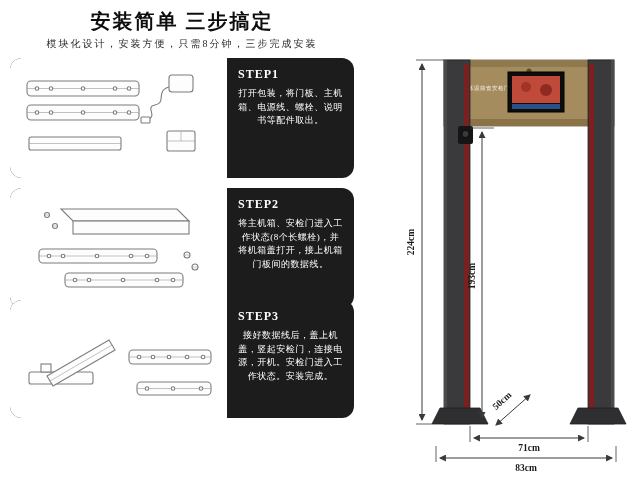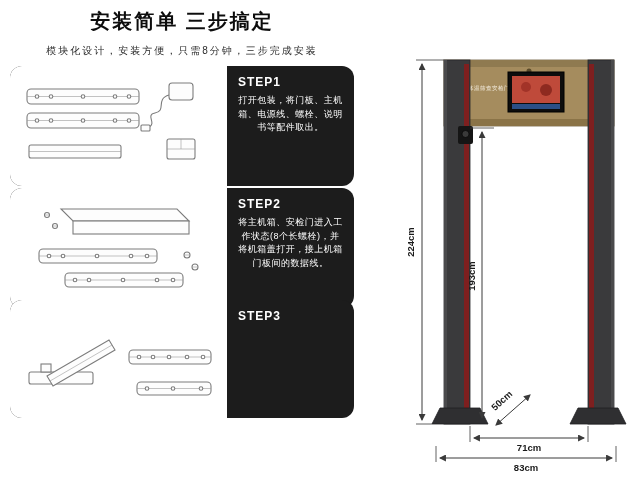--- a/index.html
+++ b/index.html
@@ -1,27 +1,27 @@
 <!DOCTYPE html>
 <html><head>
 <meta charset="utf-8">
 <style>
   html,body{margin:0;padding:0;background:#fff;}
   .page{position:relative;width:634px;height:479px;background:#fff;overflow:hidden;
-        font-family:Liberation Sans, sans-serif;}
+        font-family:Liberation Serif, serif;}
   .header{position:absolute;left:0;top:8px;width:364px;text-align:center;}
   .title{font-size:20px;font-weight:bold;color:#0d0d0d;letter-spacing:2px;}
-  .subtitle{margin-top:9px;font-size:10px;color:#2b2b2b;letter-spacing:2px;}
+  .subtitle{margin-top:2px;font-size:10px;color:#2b2b2b;letter-spacing:2px;}
   .card{position:absolute;left:10px;width:344px;height:120px;border-radius:12px;
         overflow:hidden;display:flex;background:#1c1c1c;}
   .card .illus{width:217px;background:#ffffff;display:flex;align-items:center;justify-content:center;}
   .card .panel{flex:1;color:#fff;padding:9px 11px 6px 11px;}
   .panel .step{font-size:12px;font-weight:bold;letter-spacing:1px;margin-bottom:5px;}
   .panel .desc{font-size:9px;line-height:1.5;letter-spacing:0.5px;text-align:center;}
-  #card1{top:66px;} #card2{top:188px;} #card3{top:300px;height:118px;}
+  #card1{top:58px;} #card2{top:188px;} #card3{top:300px;height:118px;}
   .gate{position:absolute;left:358px;top:24px;width:274px;height:452px;}
   .dim-text{font-size:9.5px;font-weight:bold;fill:#1a1a1a;}
   .dim-line{stroke:#3a3a3a;stroke-width:1;}
   .tick{stroke:#3a3a3a;stroke-width:0.8;}
   .sketch{stroke:#7d7d7d;fill:#fdfdfd;stroke-width:1.1;}
   .sketch-thin{stroke:#9a9a9a;stroke-width:0.6;fill:none;}
 </style>
 </head>
 <body>
 
@@ -132,20 +132,21 @@
           <rect x="120" y="76" width="74" height="13" rx="4"></rect>
           <line x1="120" y1="82.5" x2="194" y2="82.5" class="sketch-thin"></line>
           <circle cx="130" cy="82.5" r="1.8"></circle>
             <circle cx="156" cy="82.5" r="1.8"></circle>
             <circle cx="184" cy="82.5" r="1.8"></circle>
         </g>
       </svg>
     </div>
     <div class="panel">
       <div class="step">STEP3</div>
+      <div class="desc">接好数据线后，盖上机盖，竖起安检门，连接电源，开机。安检门进入工作状态。安装完成。</div>
     </div>
   </div>
 
   <div class="gate">
     <svg width="274" height="452" viewBox="0 0 274 452">
       <defs>
         <marker id="arr" viewBox="0 0 10 10" refX="8.5" refY="5" markerWidth="7" markerHeight="7" orient="auto-start-reverse">
           <path d="M0,0 L10,5 L0,10 z" fill="#3a3a3a"></path>
         </marker>
       </defs>

